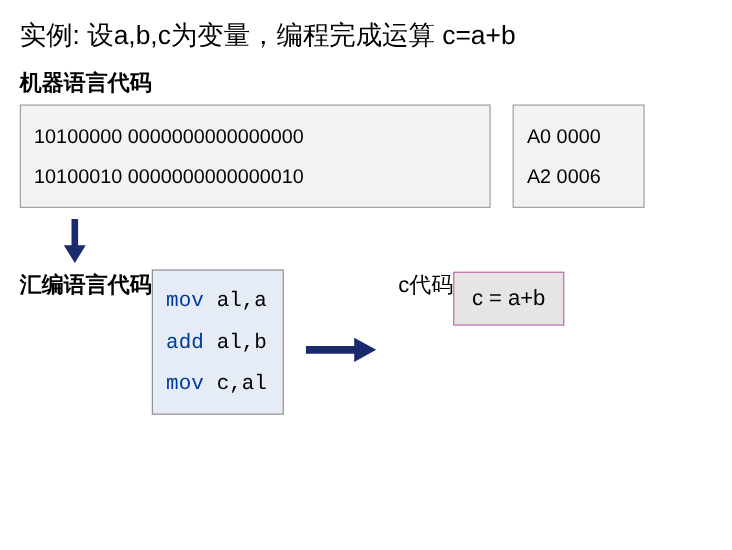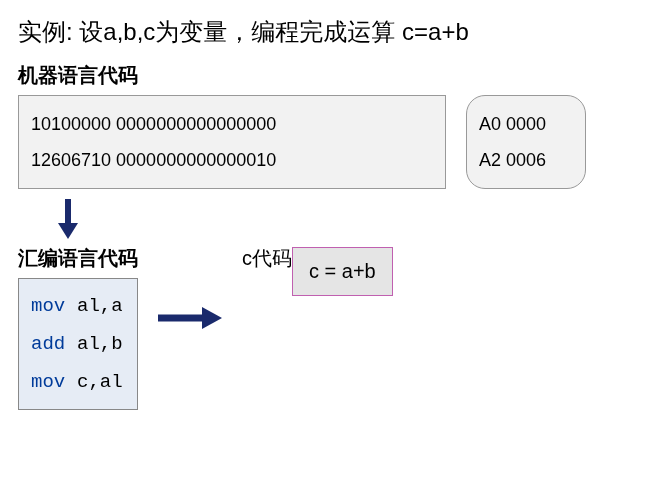--- a/index.html
+++ b/index.html
@@ -17,31 +17,31 @@
     .section-label { font-size: 20px; margin-bottom: 6px; font-weight: bold; }
     .row-boxes { display: flex; gap: 20px; }
     .box {
       border: 1px solid #999;
       background: #f2f2f2;
       padding: 10px 12px;
       font-size: 18px;
       line-height: 2.0;
     }
     .box-machine { flex: 0 0 428px; }
-    .box-hex { flex: 0 0 120px; border-radius: 19px; }
+    .box-hex { flex: 0 0 120px; }
     .arrow-down {
       margin: 10px 0 6px 40px;
     }
     .arrow-down svg, .arrow-right svg { display: block; }
     .bottom-row {
       display: flex;
       align-items: flex-start;
       gap: 20px;
     }
-    .asm-col { display: flex; flex-direction: column; }
+    .asm-col { display: flex; flex-direction: row; }
     .box-asm {
       border: 1px solid #888;
       background: #e6ecf5;
       padding: 8px 12px;
       font-family: Consolas, "Courier New", monospace;
       font-size: 19px;
       line-height: 2.0;
       width: 120px;
     }
     .asm-op { color: #003b9a; font-weight: normal; display: inline-block; width: 46px; }
@@ -59,21 +59,21 @@
 </head>
 <body>
 
 <div class="title-line">实例: 设a,b,c为变量，编程完成运算 c=a+b</div>
 
 <div class="section-label">机器语言代码</div>
 
 <div class="row-boxes">
   <div class="box box-machine">
     <div>10100000 0000000000000000</div>
-    <div>12606710 0000000000000010</div>
+    <div>10100010 0000000000000010</div>
   </div>
   <div class="box box-hex">
     <div>A0 0000</div>
     <div>A2 0006</div>
   </div>
 </div>
 
 <div class="arrow-down">
   <svg width="20" height="40" viewBox="0 0 20 40">
     <line x1="10" y1="0" x2="10" y2="26" stroke="#1a2a6c" stroke-width="6"></line>

